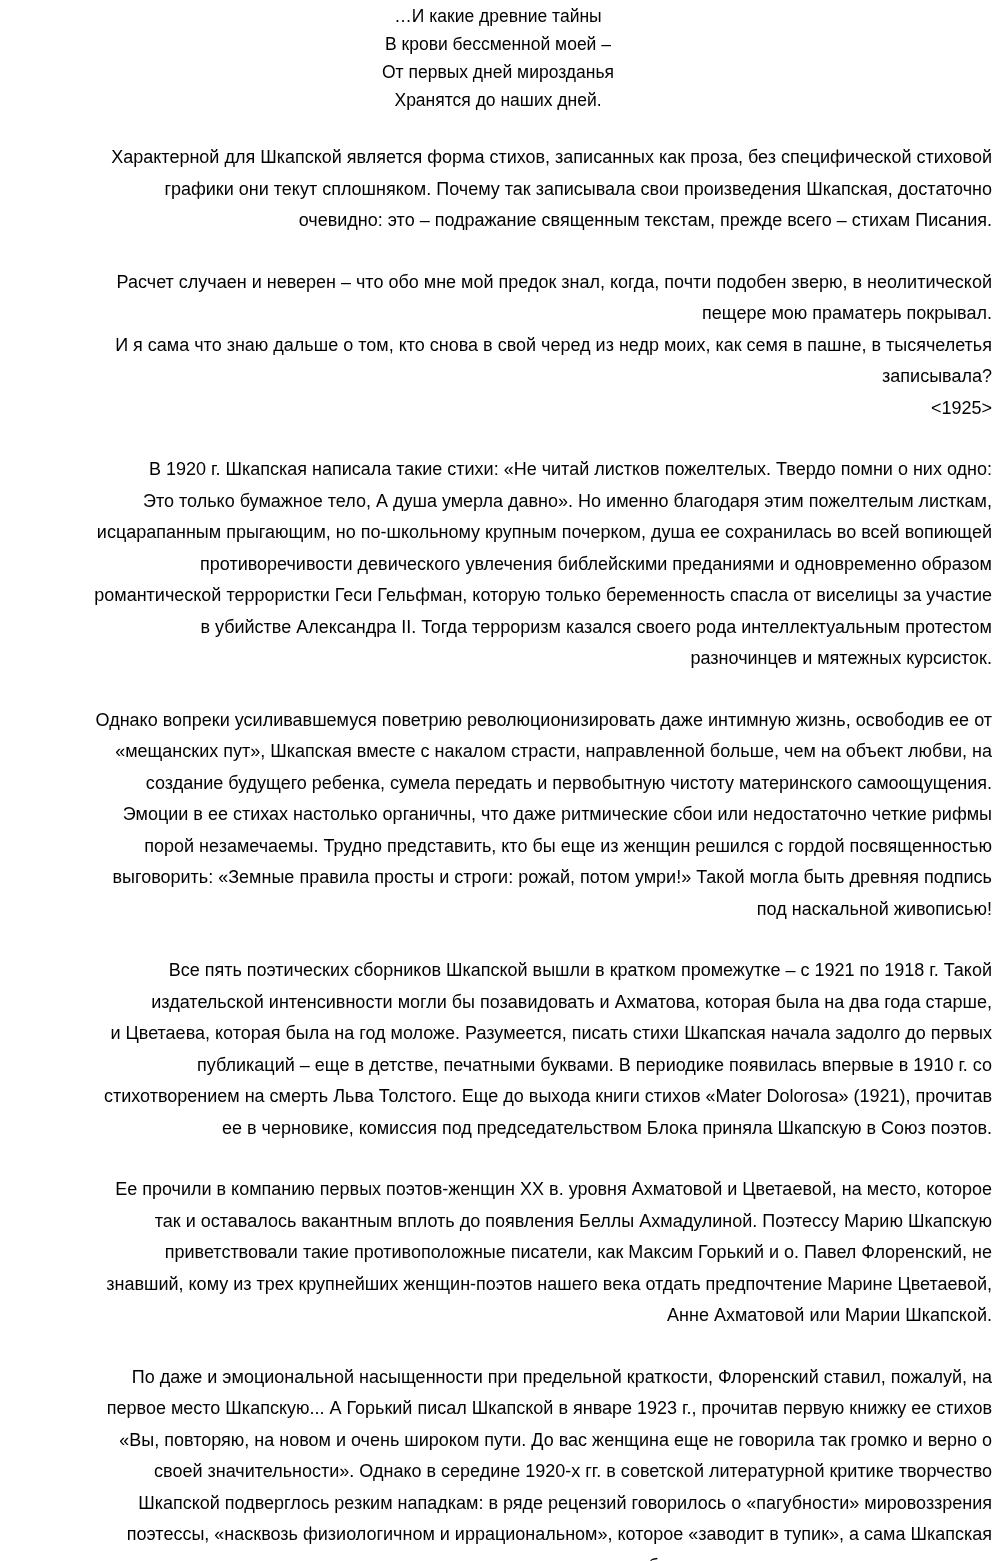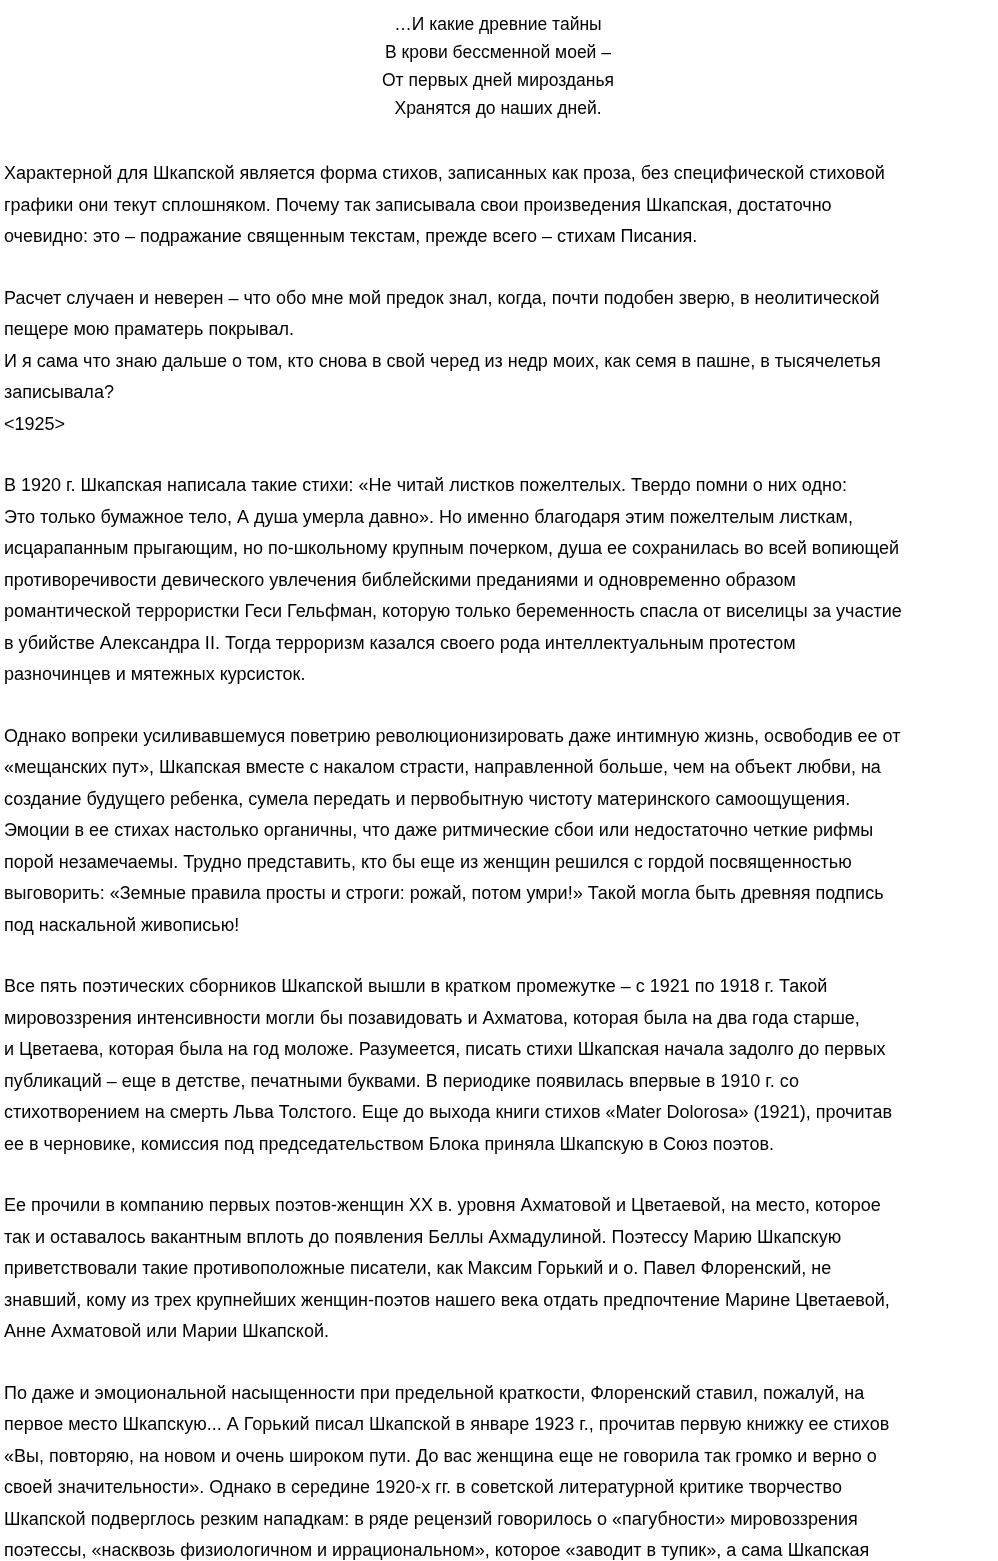--- a/index.html
+++ b/index.html
@@ -17,31 +17,31 @@
     position: relative;
     width: 998px;
     min-height: 1561px;
     box-sizing: border-box;
     padding: 0 6px 0 4px;
   }
   .epigraph {
     text-align: center;
     font-size: 17.5px;
     line-height: 28px;
-    margin: 8px;
+    margin: 0;
     padding-top: 2px;
   }
   .epigraph div {
     white-space: pre;
   }
   .para {
     font-size: 18px;
     line-height: 31.5px;
     margin: 0;
-    text-align: left;
+    text-align: right;
   }
   .para .ln {
     display: block;
   }
   .gap-sm {
     height: 28px;
   }
   .gap {
     height: 30px;
   }
@@ -97,21 +97,21 @@
     <span class="ln">Эмоции в ее стихах настолько органичны, что даже ритмические сбои или недостаточно четкие рифмы</span>
     <span class="ln">порой незамечаемы. Трудно представить, кто бы еще из женщин решился с гордой посвященностью</span>
     <span class="ln">выговорить: «Земные правила просты и строги: рожай, потом умри!» Такой могла быть древняя подпись</span>
     <span class="ln">под наскальной живописью!</span>
   </p>
 
   <div class="gap"></div>
 
   <p class="para">
     <span class="ln">Все пять поэтических сборников Шкапской вышли в кратком промежутке – с 1921 по 1918 г. Такой</span>
-    <span class="ln">мировоззрения интенсивности могли бы позавидовать и Ахматова, которая была на два года старше,</span>
+    <span class="ln">издательской интенсивности могли бы позавидовать и Ахматова, которая была на два года старше,</span>
     <span class="ln">и Цветаева, которая была на год моложе. Разумеется, писать стихи Шкапская начала задолго до первых</span>
     <span class="ln">публикаций – еще в детстве, печатными буквами. В периодике появилась впервые в 1910 г. со</span>
     <span class="ln">стихотворением на смерть Льва Толстого. Еще до выхода книги стихов «Mater Dolorosa» (1921), прочитав</span>
     <span class="ln">ее в черновике, комиссия под председательством Блока приняла Шкапскую в Союз поэтов.</span>
   </p>
 
   <div class="gap"></div>
 
   <p class="para">
     <span class="ln">Ее прочили в компанию первых поэтов-женщин XX в. уровня Ахматовой и Цветаевой, на место, которое</span>

